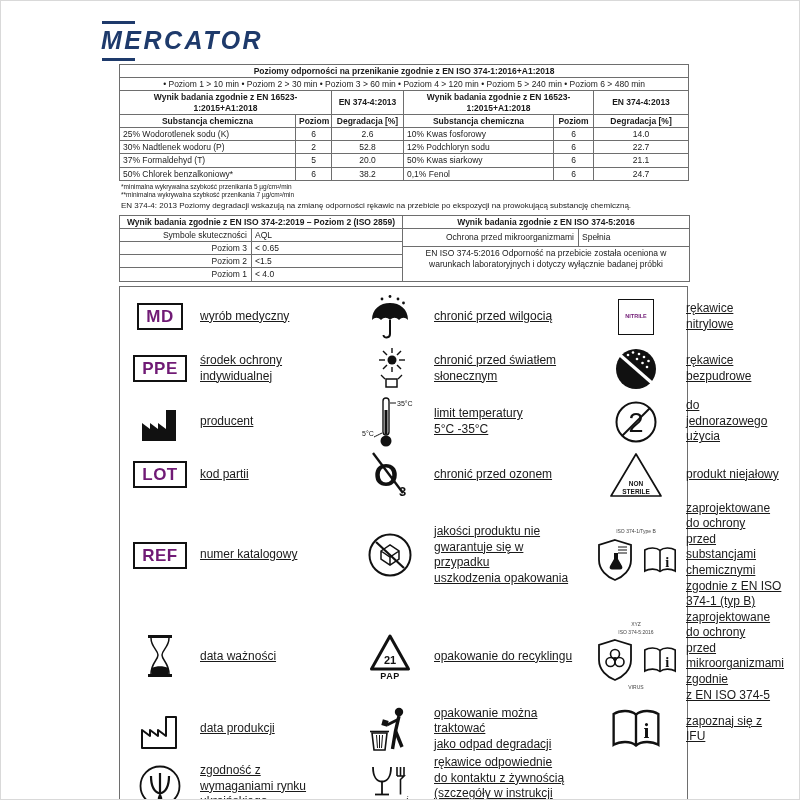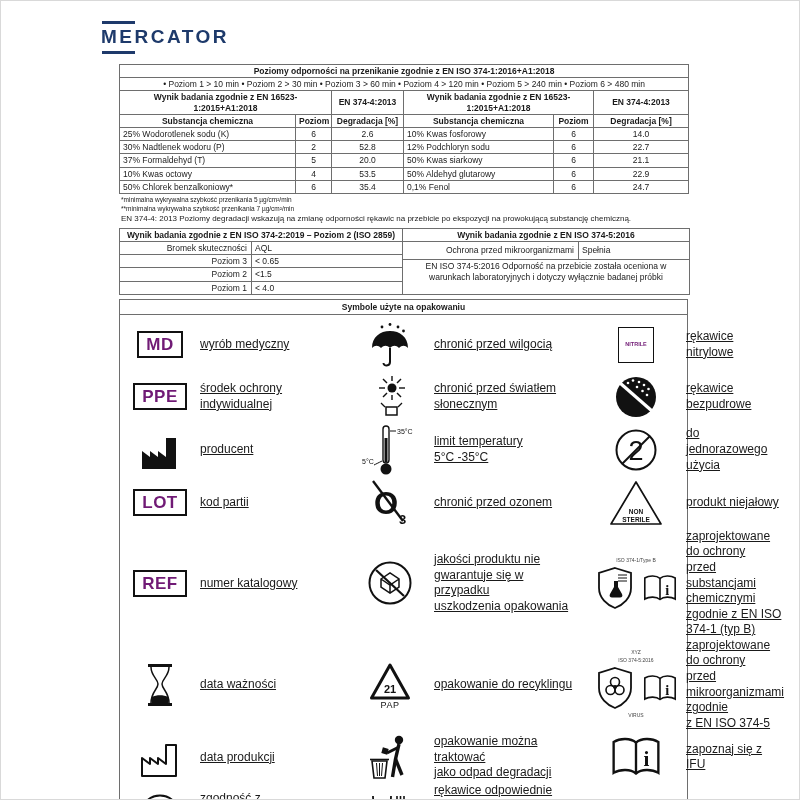--- a/index.html
+++ b/index.html
@@ -3,34 +3,34 @@
 <meta charset="utf-8">
 <style>
   html,body{margin:0;padding:0;}
   body{
     width:800px;height:800px;background:#fff;position:relative;
     font-family:"Liberation Sans",sans-serif;color:#1a1a1a;
     box-sizing:border-box;border:1px solid #d9d9d9;
   }
   .logo{position:absolute;left:100px;top:20px;}
   .logo-text{
-    font-size:19px;font-weight:bold;letter-spacing:2.5px;color:#1e3a6b;
-    display:inline-block;position:relative;padding:5px 0 6px 0;
+    font-size:25px;font-weight:bold;letter-spacing:2.5px;color:#1e3a6b;
+    display:inline-block;position:relative;padding:5px 0 6px 0;font-style:italic;
   }
   .logo-text::before{content:"";position:absolute;top:0;left:1px;width:33px;height:3px;background:#1e3a6b;}
   .logo-text::after{content:"";position:absolute;bottom:0;left:1px;width:33px;height:3px;background:#1e3a6b;}
 
   .content{position:absolute;left:118px;top:63px;width:569px;}
 
   table.tbl{border-collapse:collapse;width:100%;font-size:8.5px;line-height:1.2;table-layout:fixed;}
   table.tbl td{border:1px solid #6e6e6e;padding:1px 3px;text-align:center;height:10px;overflow:hidden;}
   table.tbl td.l{text-align:left;}
   table.tbl td.r{text-align:right;padding-right:4px;}
   table.tbl td.noborder{border:none;}
-  .b{font-weight:bold;}
+  .b{font-weight:bold;margin-top:25px;}
 
   .notes{margin-top:2px;padding-left:2px;}
   .fn{font-size:6.5px;line-height:1.35;}
   .en-note{font-size:8px;line-height:1.3;margin-top:1px;}
 
   .aql-row{display:flex;margin-top:3px;}
   #aql-left{width:283px;}
   #aql-right{width:287px;margin-left:-1px;border-radius:15px;}
   td.aql-note{text-align:justify;vertical-align:top;height:22px;padding:1px 4px;line-height:1.35;}
 
@@ -46,21 +46,21 @@
     border:2.5px solid #111;font-weight:bold;font-size:17px;letter-spacing:.5px;
     padding:3px 7px;color:#701a75;line-height:1;
   }
   .boxsym.nitrile{
     font-size:5.5px;letter-spacing:0;width:34px;height:34px;padding:0;
     display:flex;align-items:center;justify-content:center;border-width:1.5px;
   }
   .cap{font-size:5px;color:#444;line-height:1.5;white-space:pre-line;margin-bottom:2px;}
   .capb{font-size:5px;color:#444;line-height:1.5;margin-top:2px;}
   .shield-row{display:flex;align-items:center;gap:9px;}
-  .pap{font-weight:normal;font-size:9px;margin-top:-2px;letter-spacing:.5px;color:#111;text-align:right;}
+  .pap{font-weight:bold;font-size:9px;margin-top:-2px;letter-spacing:.5px;color:#111;text-align:right;}
   svg{display:block;}
 </style>
 </head>
 <body>
 
 <div class="logo">
   <span class="logo-text">MERCATOR</span>
 </div>
 
 <div class="content">
@@ -115,31 +115,23 @@
         </tr>
         <tr>
           <td class="l">37% Formaldehyd (T)</td>
           <td>5</td>
           <td>20.0</td>
           <td class="l">50% Kwas siarkowy</td>
           <td>6</td>
           <td>21.1</td>
         </tr>
         <tr>
-          <td class="l">10% Kwas octowy</td>
-          <td>4</td>
-          <td>53.5</td>
-          <td class="l">50% Aldehyd glutarowy</td>
-          <td>6</td>
-          <td>22.9</td>
-        </tr>
-        <tr>
           <td class="l">50% Chlorek benzalkoniowy*</td>
           <td>6</td>
-          <td>35.4</td>
+          <td>38.2</td>
           <td class="l">0,1% Fenol</td>
           <td>6</td>
           <td>24.7</td>
         </tr>
       </tbody>
   </table>
 
   <div class="notes">
     <div class="fn">*minimalna wykrywalna szybkość przenikania 5 µg/cm²/min</div>
     <div class="fn">**minimalna wykrywalna szybkość przenikania 7 µg/cm²/min</div>
@@ -152,21 +144,21 @@
           <col style="width:132px">
           <col style="width:151px">
         </colgroup>
       <thead>
         <tr>
           <td colspan="2" class="b">Wynik badania zgodnie z EN ISO 374-2:2019 – Poziom 2 (ISO 2859)</td>
         </tr>
       </thead>
       <tbody id="aql-left-body">
           <tr>
-            <td class="r">Bromek skuteczności</td>
+            <td class="r">Symbole skuteczności</td>
             <td class="l">AQL</td>
           </tr>
           <tr>
             <td class="r">Poziom 3</td>
             <td class="l">&lt; 0.65</td>
           </tr>
           <tr>
             <td class="r">Poziom 2</td>
             <td class="l">&lt;1.5</td>
           </tr>
@@ -195,21 +187,20 @@
       <tbody>
         <tr>
           <td colspan="2" class="aql-note">EN ISO 374-5:2016 Odporność na przebicie została oceniona w warunkach laboratoryjnych i dotyczy wyłącznie badanej próbki</td>
         </tr>
       </tbody>
 
     </table>
   </div>
 
   <div id="symbols">
-    <div class="sym-header b">Symbole użyte na opakowaniu</div>
     <div class="sym-grid" id="sym-grid">
         <div class="sym-icon">
           <div class="boxsym">MD</div>
         </div>
         <div class="sym-label">wyrób medyczny</div>
         <div class="sym-icon">
           <svg width="46" height="46" viewBox="0 0 46 46">
             <circle cx="15" cy="5" r="1.4" fill="#111"></circle>
             <circle cx="23" cy="2.5" r="1.4" fill="#111"></circle>
             <circle cx="31" cy="5" r="1.4" fill="#111"></circle>

